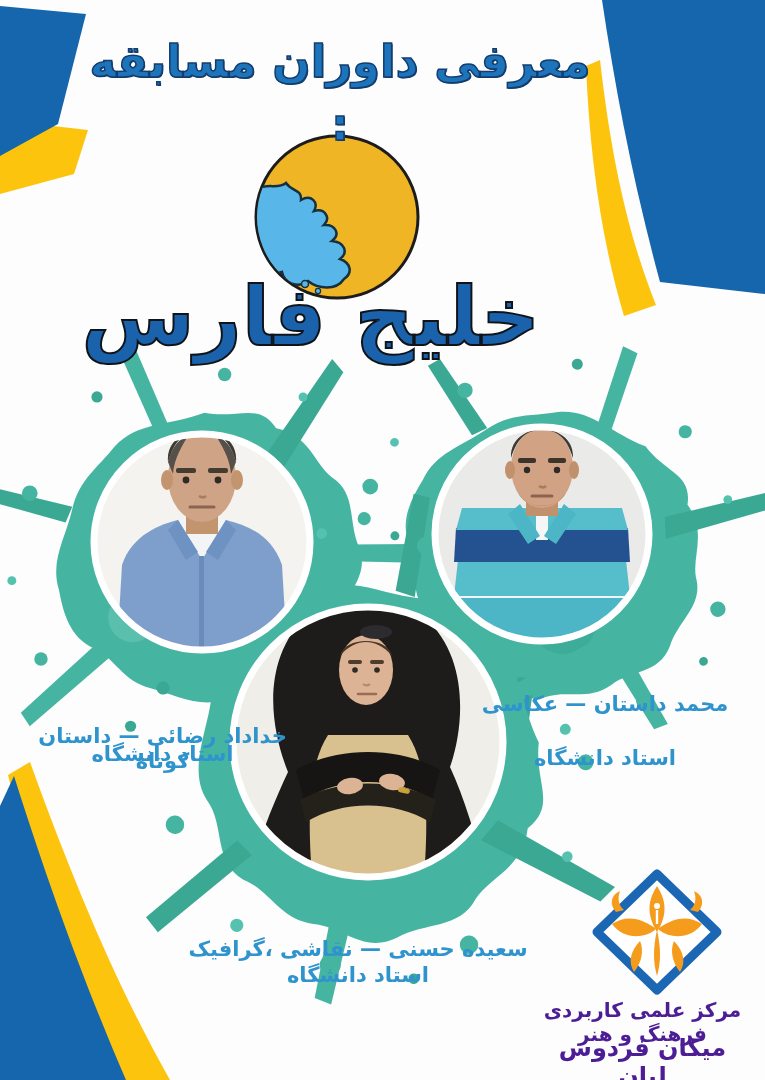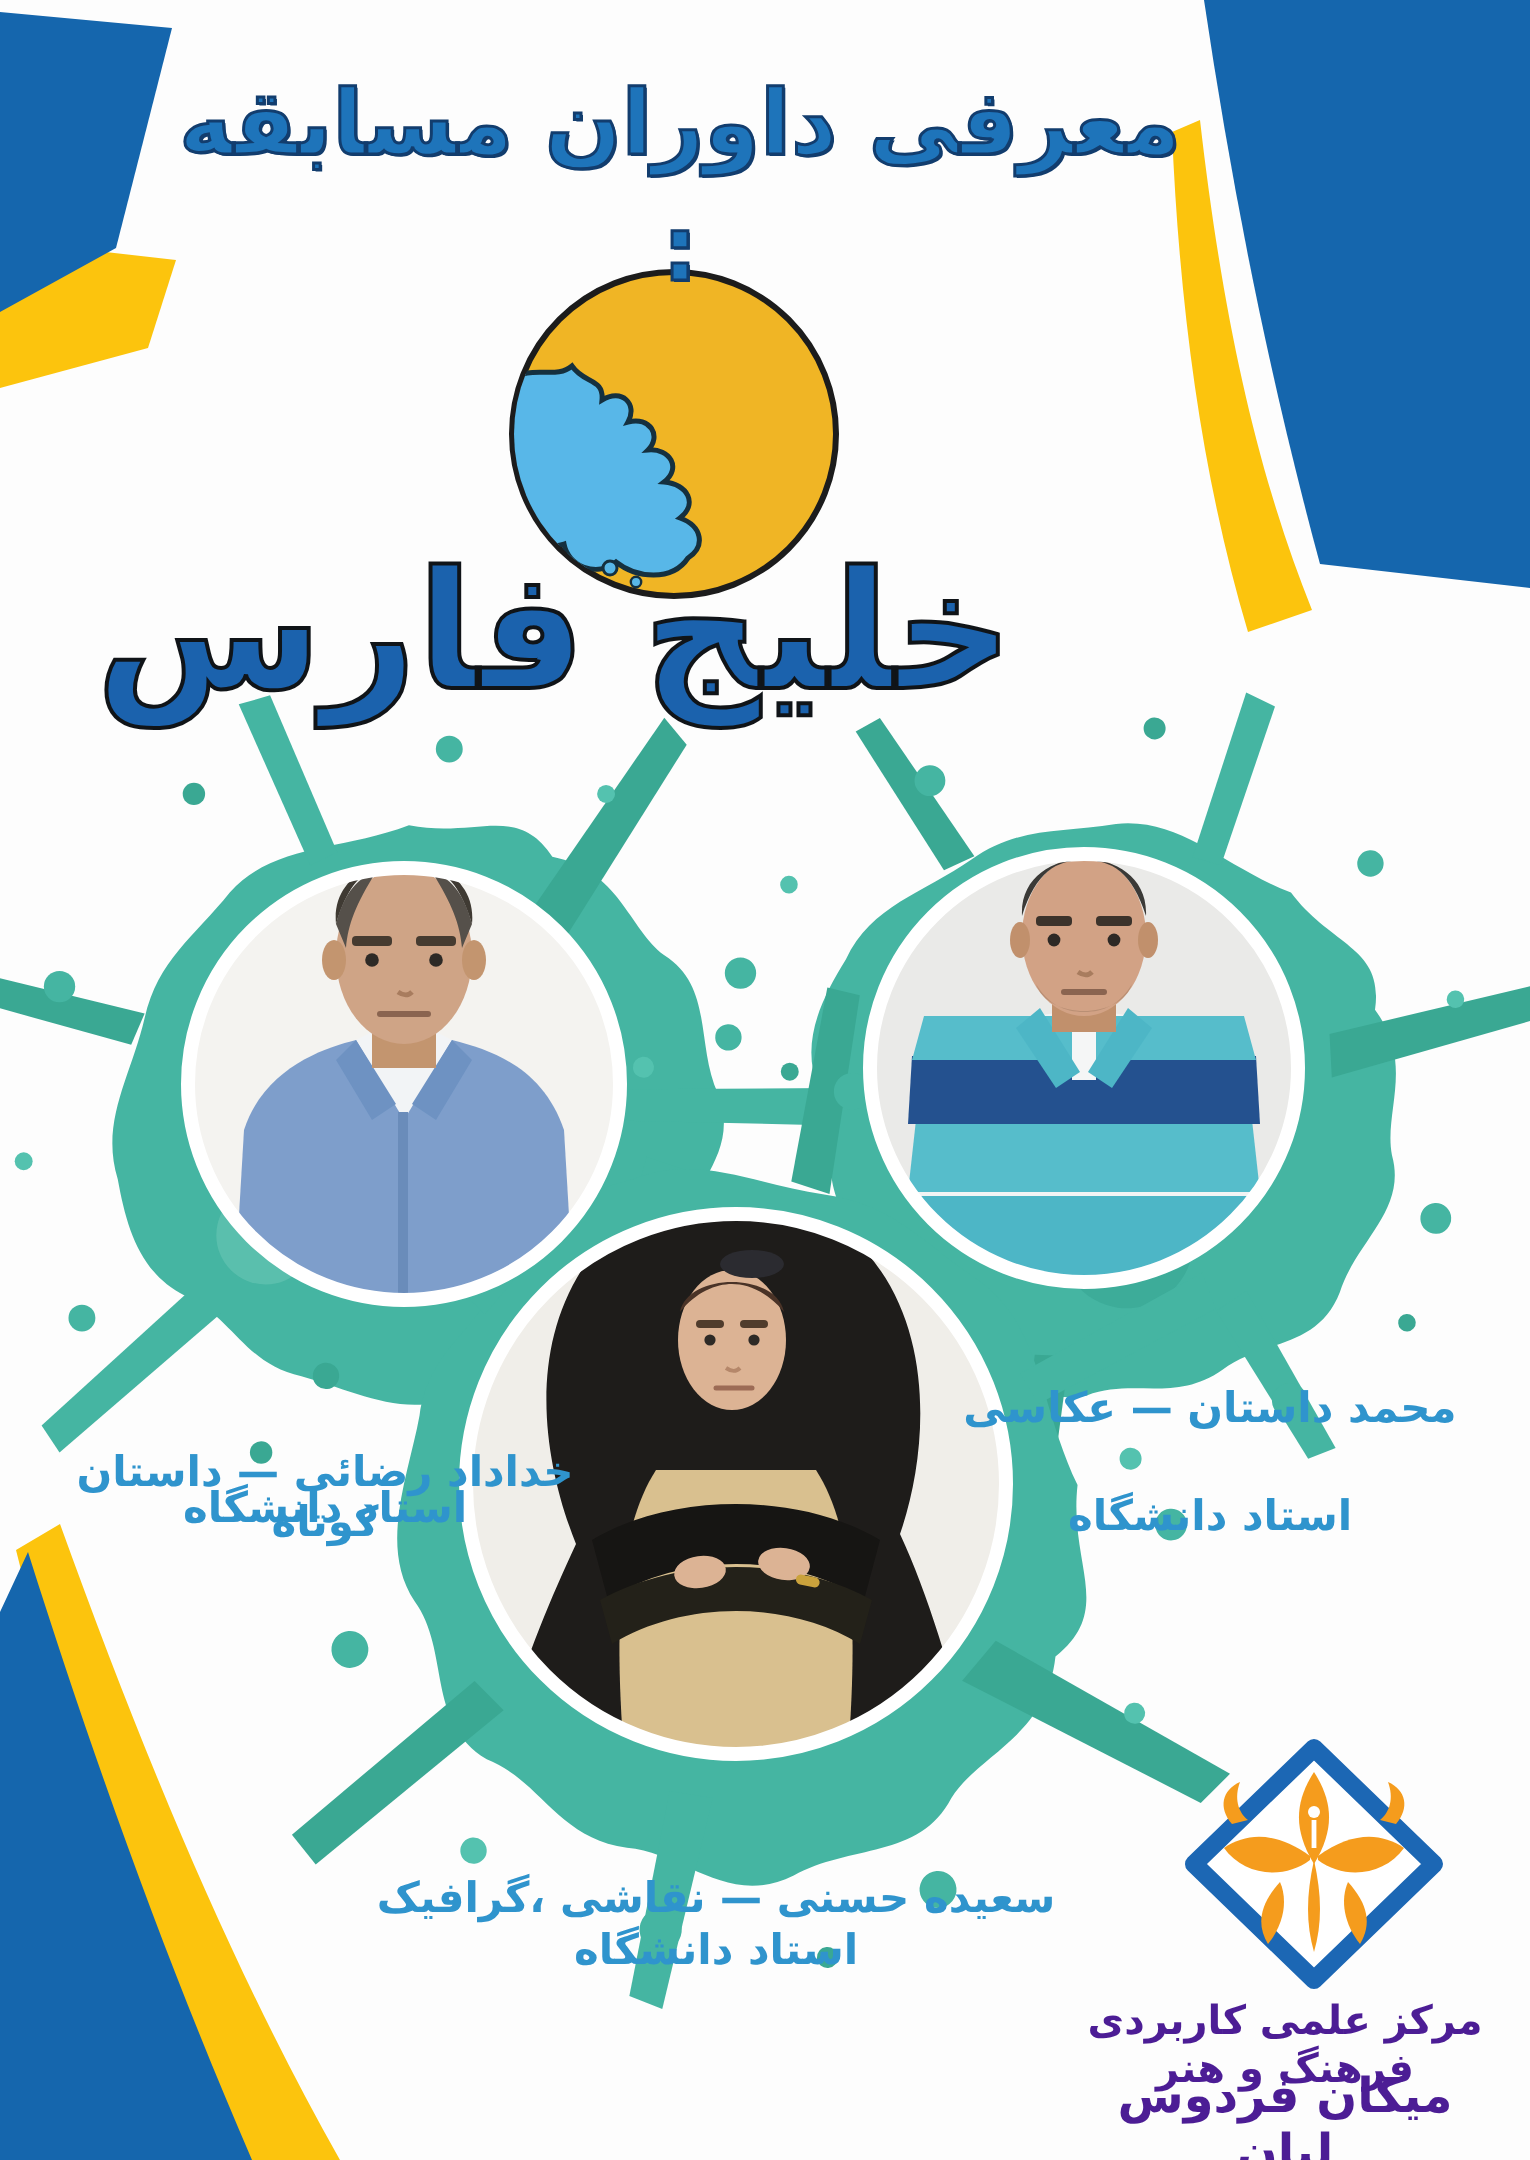--- a/index.html
+++ b/index.html
@@ -11,21 +11,21 @@
   #bg-art{position:absolute;left:0;top:0;width:765px;height:1080px;}
   .abs{position:absolute;direction:rtl;}
   .poster-title{
     left:80px;top:30px;width:520px;text-align:center;
     font-size:45px;font-weight:bold;color:#1e74ba;
     -webkit-text-stroke:1.5px #123d6e;
     text-shadow:1px 1px 0 #123d6e;
     letter-spacing:1px;line-height:1.4;
   }
   .gulf-calligraphy{
-    left:48px;top:272px;width:480px;text-align:left;
+    left:60px;top:272px;width:480px;text-align:right;
     font-size:82px;font-weight:bold;color:#1b62ad;
     -webkit-text-stroke:2px #101418;
     line-height:1.1;white-space:nowrap;
   }
   .judge-caption{
     text-align:center;color:#2f94cd;font-weight:bold;
     font-size:21px;line-height:1.2;
   }
   .org-line{
     text-align:center;color:#4c1d95;font-weight:600;

